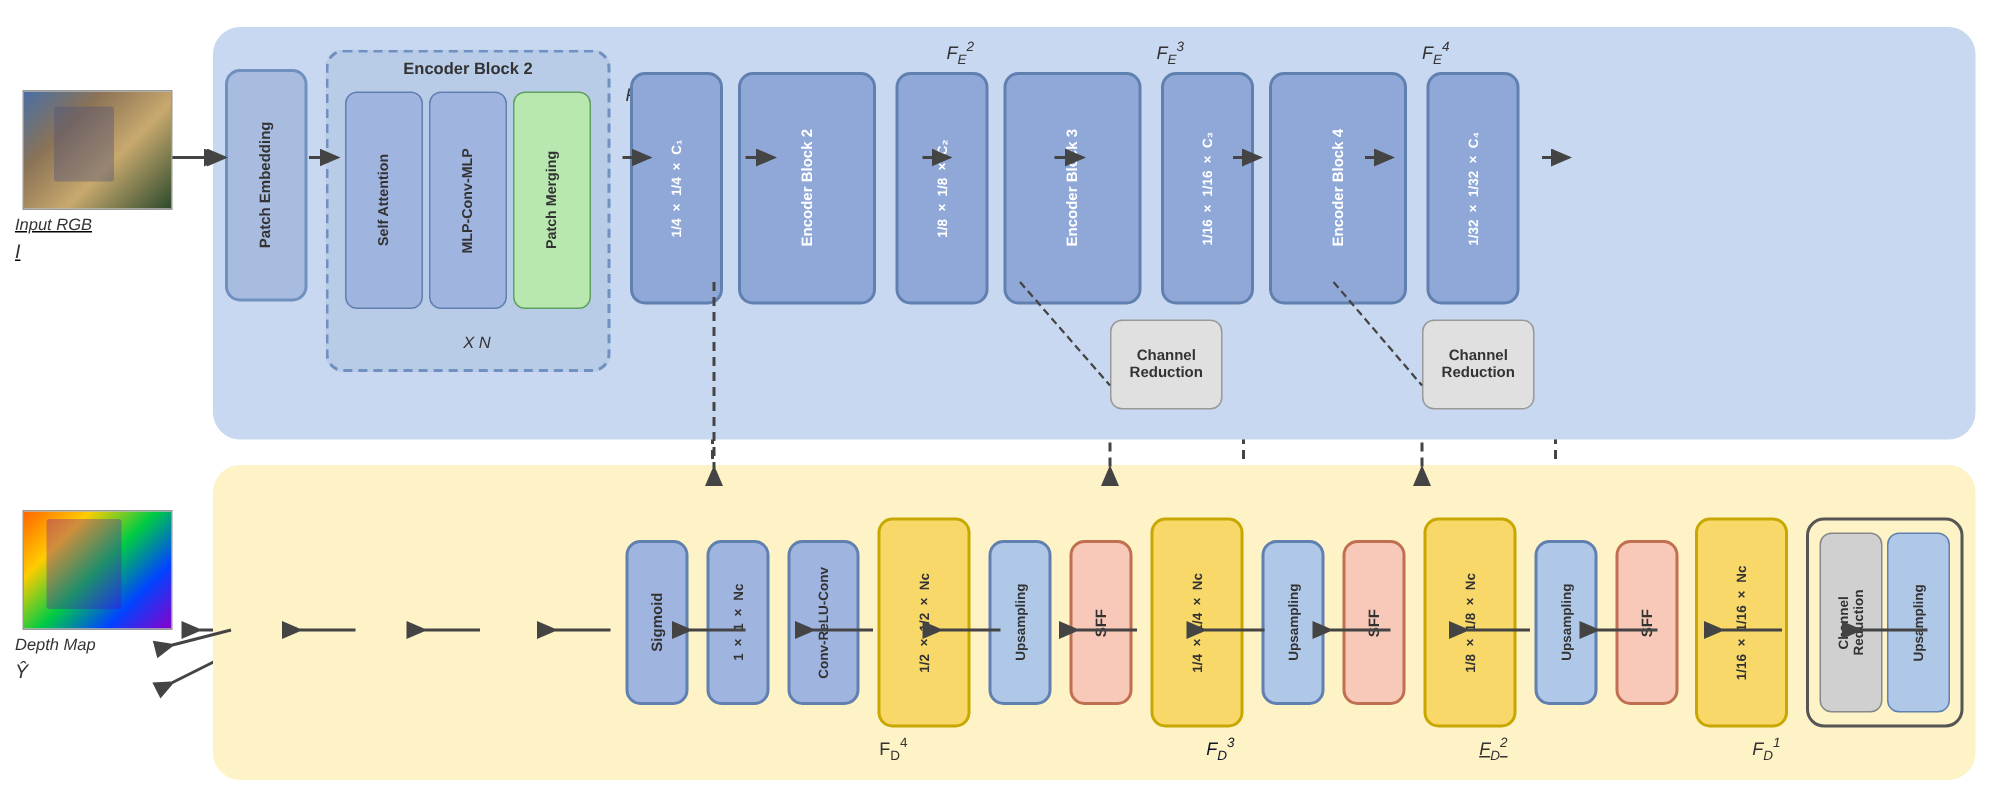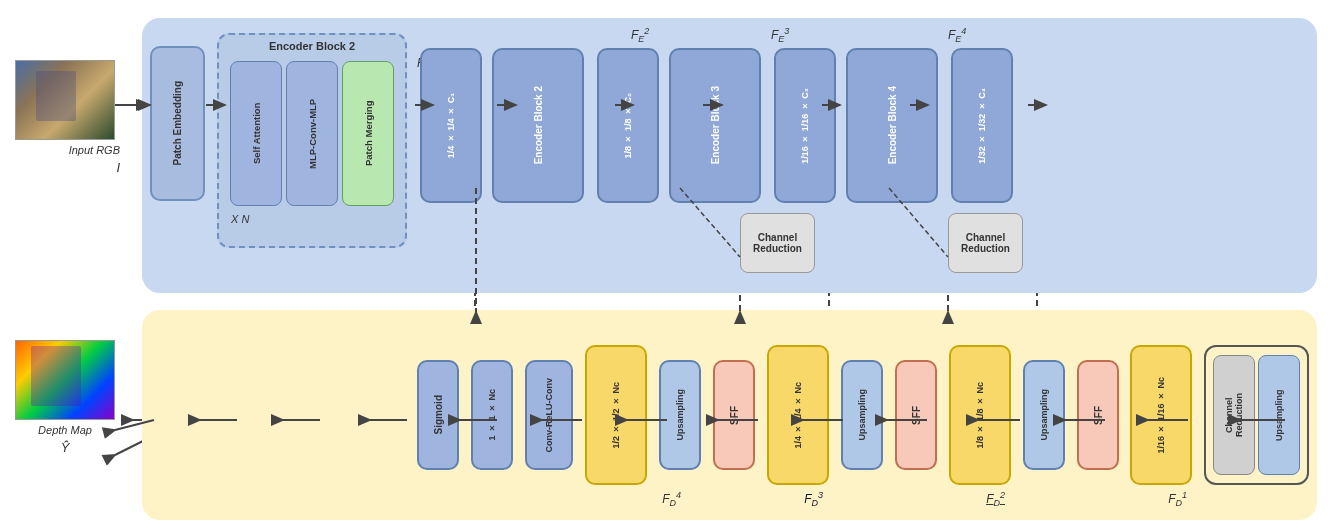--- a/index.html
+++ b/index.html
@@ -17,21 +17,22 @@
       position: relative;
       padding: 10px;
     }
 
     
     .input-image-area {
       position: absolute;
       left: 10px;
       top: 60px;
       width: 110px;
-      text-align: right;
+      text-align: left;
+      text-decoration: underline;
     }
     .input-image-box {
       width: 100px;
       height: 80px;
       background: linear-gradient(135deg, #4a6fa5 0%, #8b7355 30%, #c8a96e 60%, #2d4a2d 100%);
       border: 1px solid #999;
       margin: 0 auto;
       position: relative;
       overflow: hidden;
     }
@@ -49,21 +50,21 @@
       margin-top: 4px;
       font-style: italic;
     }
 
     
     .depth-map-area {
       position: absolute;
       left: 10px;
       top: 340px;
       width: 110px;
-      text-align: center;
+      text-align: left;
     }
     .depth-map-box {
       width: 100px;
       height: 80px;
       background: linear-gradient(135deg, #ff6600 0%, #ffcc00 25%, #00cc44 50%, #0044ff 75%, #8800cc 100%);
       border: 1px solid #999;
       margin: 0 auto;
       position: relative;
       overflow: hidden;
     }
@@ -174,21 +175,21 @@
       <span style="writing-mode:vertical-rl;transform:rotate(180deg);font-size:10px;font-weight:600;color:#333;">Patch Embedding</span>
     </div>
 
     <div style="position:absolute;top:15px;left:75px;width:190px;height:215px;background:#b8cce8;border:2px dashed #7090c0;border-radius:12px;">
       <div style="font-size:11px;font-weight:bold;color:#333;text-align:center;margin-top:5px;">Encoder Block 2</div>
       <div style="display:flex;flex-direction:row;align-items:center;justify-content:center;gap:4px;margin-top:4px;height:155px;padding:0 4px;">
         <div style="height:145px;width:52px;background:#a0b4e0;border:1.5px solid #6080b0;border-radius:8px;display:flex;align-items:center;justify-content:center;writing-mode:vertical-rl;transform:rotate(180deg);font-size:9.5px;font-weight:600;text-align:center;color:#333;">Self Attention</div>
         <div style="height:145px;width:52px;background:#a0b4e0;border:1.5px solid #6080b0;border-radius:8px;display:flex;align-items:center;justify-content:center;writing-mode:vertical-rl;transform:rotate(180deg);font-size:9.5px;font-weight:600;text-align:center;color:#333;">MLP-Conv-MLP</div>
         <div style="height:145px;width:52px;background:#b8e8b0;border:1.5px solid #60a060;border-radius:8px;display:flex;align-items:center;justify-content:center;writing-mode:vertical-rl;transform:rotate(180deg);font-size:9.5px;font-weight:600;text-align:center;color:#333;">Patch Merging</div>
       </div>
-      <div style="font-size:11px;color:#333;font-style:italic;text-align:left;margin-left:12px;margin-top:2px;">X N</div>
+      <div style="font-size:11px;color:#333;font-style:italic;text-align:center;margin-left:12px;margin-top:12px;">X N</div>
     </div>
 
     <div style="position:absolute;top:8px;left:275px;font-size:12px;font-style:italic;color:#333;margin-top:28px;">F<sub style="font-size:9px;">E</sub><sup style="font-size:9px;">1</sup></div>
     <div style="position:absolute;top:30px;left:278px;width:62px;height:155px;background:#8fa8d8;border:2px solid #6080b0;border-radius:10px;display:flex;align-items:center;justify-content:center;">
       <span style="writing-mode:vertical-rl;transform:rotate(180deg);font-size:9px;font-weight:600;color:#fff;text-align:center;">1/4 × 1/4 × C₁</span>
     </div>
 
     <div style="position:absolute;top:30px;left:350px;width:92px;height:155px;background:#8fa8d8;border:2px solid #6080b0;border-radius:10px;display:flex;align-items:center;justify-content:center;">
       <span style="writing-mode:vertical-rl;transform:rotate(180deg);font-size:10px;font-weight:600;color:#fff;text-align:center;">Encoder Block 2</span>
     </div>
@@ -264,21 +265,21 @@
       <span style="writing-mode:vertical-rl;transform:rotate(180deg);font-size:10px;font-weight:600;color:#333;">SFF</span>
     </div>
 
     <div style="position:absolute;top:50px;right:616px;width:42px;height:110px;background:#b0c8e8;border:2px solid #6080b0;border-radius:10px;display:flex;align-items:center;justify-content:center;">
       <span style="writing-mode:vertical-rl;transform:rotate(180deg);font-size:9px;font-weight:600;color:#333;text-align:center;">Upsampling</span>
     </div>
 
     <div style="position:absolute;top:35px;right:670px;width:62px;height:140px;background:#f9d86a;border:2px solid #c8a800;border-radius:10px;display:flex;align-items:center;justify-content:center;">
       <span style="writing-mode:vertical-rl;transform:rotate(180deg);font-size:9px;font-weight:600;color:#333;text-align:center;">1/2 × 1/2 × Nc</span>
     </div>
-    <div style="position:absolute;top:180px;right:636px;font-size:12px;font-style:italic;color:#333;">F<sub style="font-size:9px;">D</sub><sup style="font-size:9px;">4</sup></div>
+    <div style="position:absolute;top:180px;right:712px;font-size:12px;color:#333;">F<sub style="font-size:9px;">D</sub><sup style="font-size:9px;">4</sup></div>
 
     <div style="position:absolute;top:50px;right:744px;width:48px;height:110px;background:#a0b4e0;border:2px solid #6080b0;border-radius:10px;display:flex;align-items:center;justify-content:center;">
       <span style="writing-mode:vertical-rl;transform:rotate(180deg);font-size:9px;font-weight:600;color:#333;text-align:center;">Conv-ReLU-Conv</span>
     </div>
 
     <div style="position:absolute;top:50px;right:804px;width:42px;height:110px;background:#a0b4e0;border:2px solid #6080b0;border-radius:10px;display:flex;align-items:center;justify-content:center;">
       <span style="writing-mode:vertical-rl;transform:rotate(180deg);font-size:9px;font-weight:600;color:#333;text-align:center;">1 × 1 × Nc</span>
     </div>
 
     <div style="position:absolute;top:50px;right:858px;width:42px;height:110px;background:#a0b4e0;border:2px solid #6080b0;border-radius:10px;display:flex;align-items:center;justify-content:center;">

